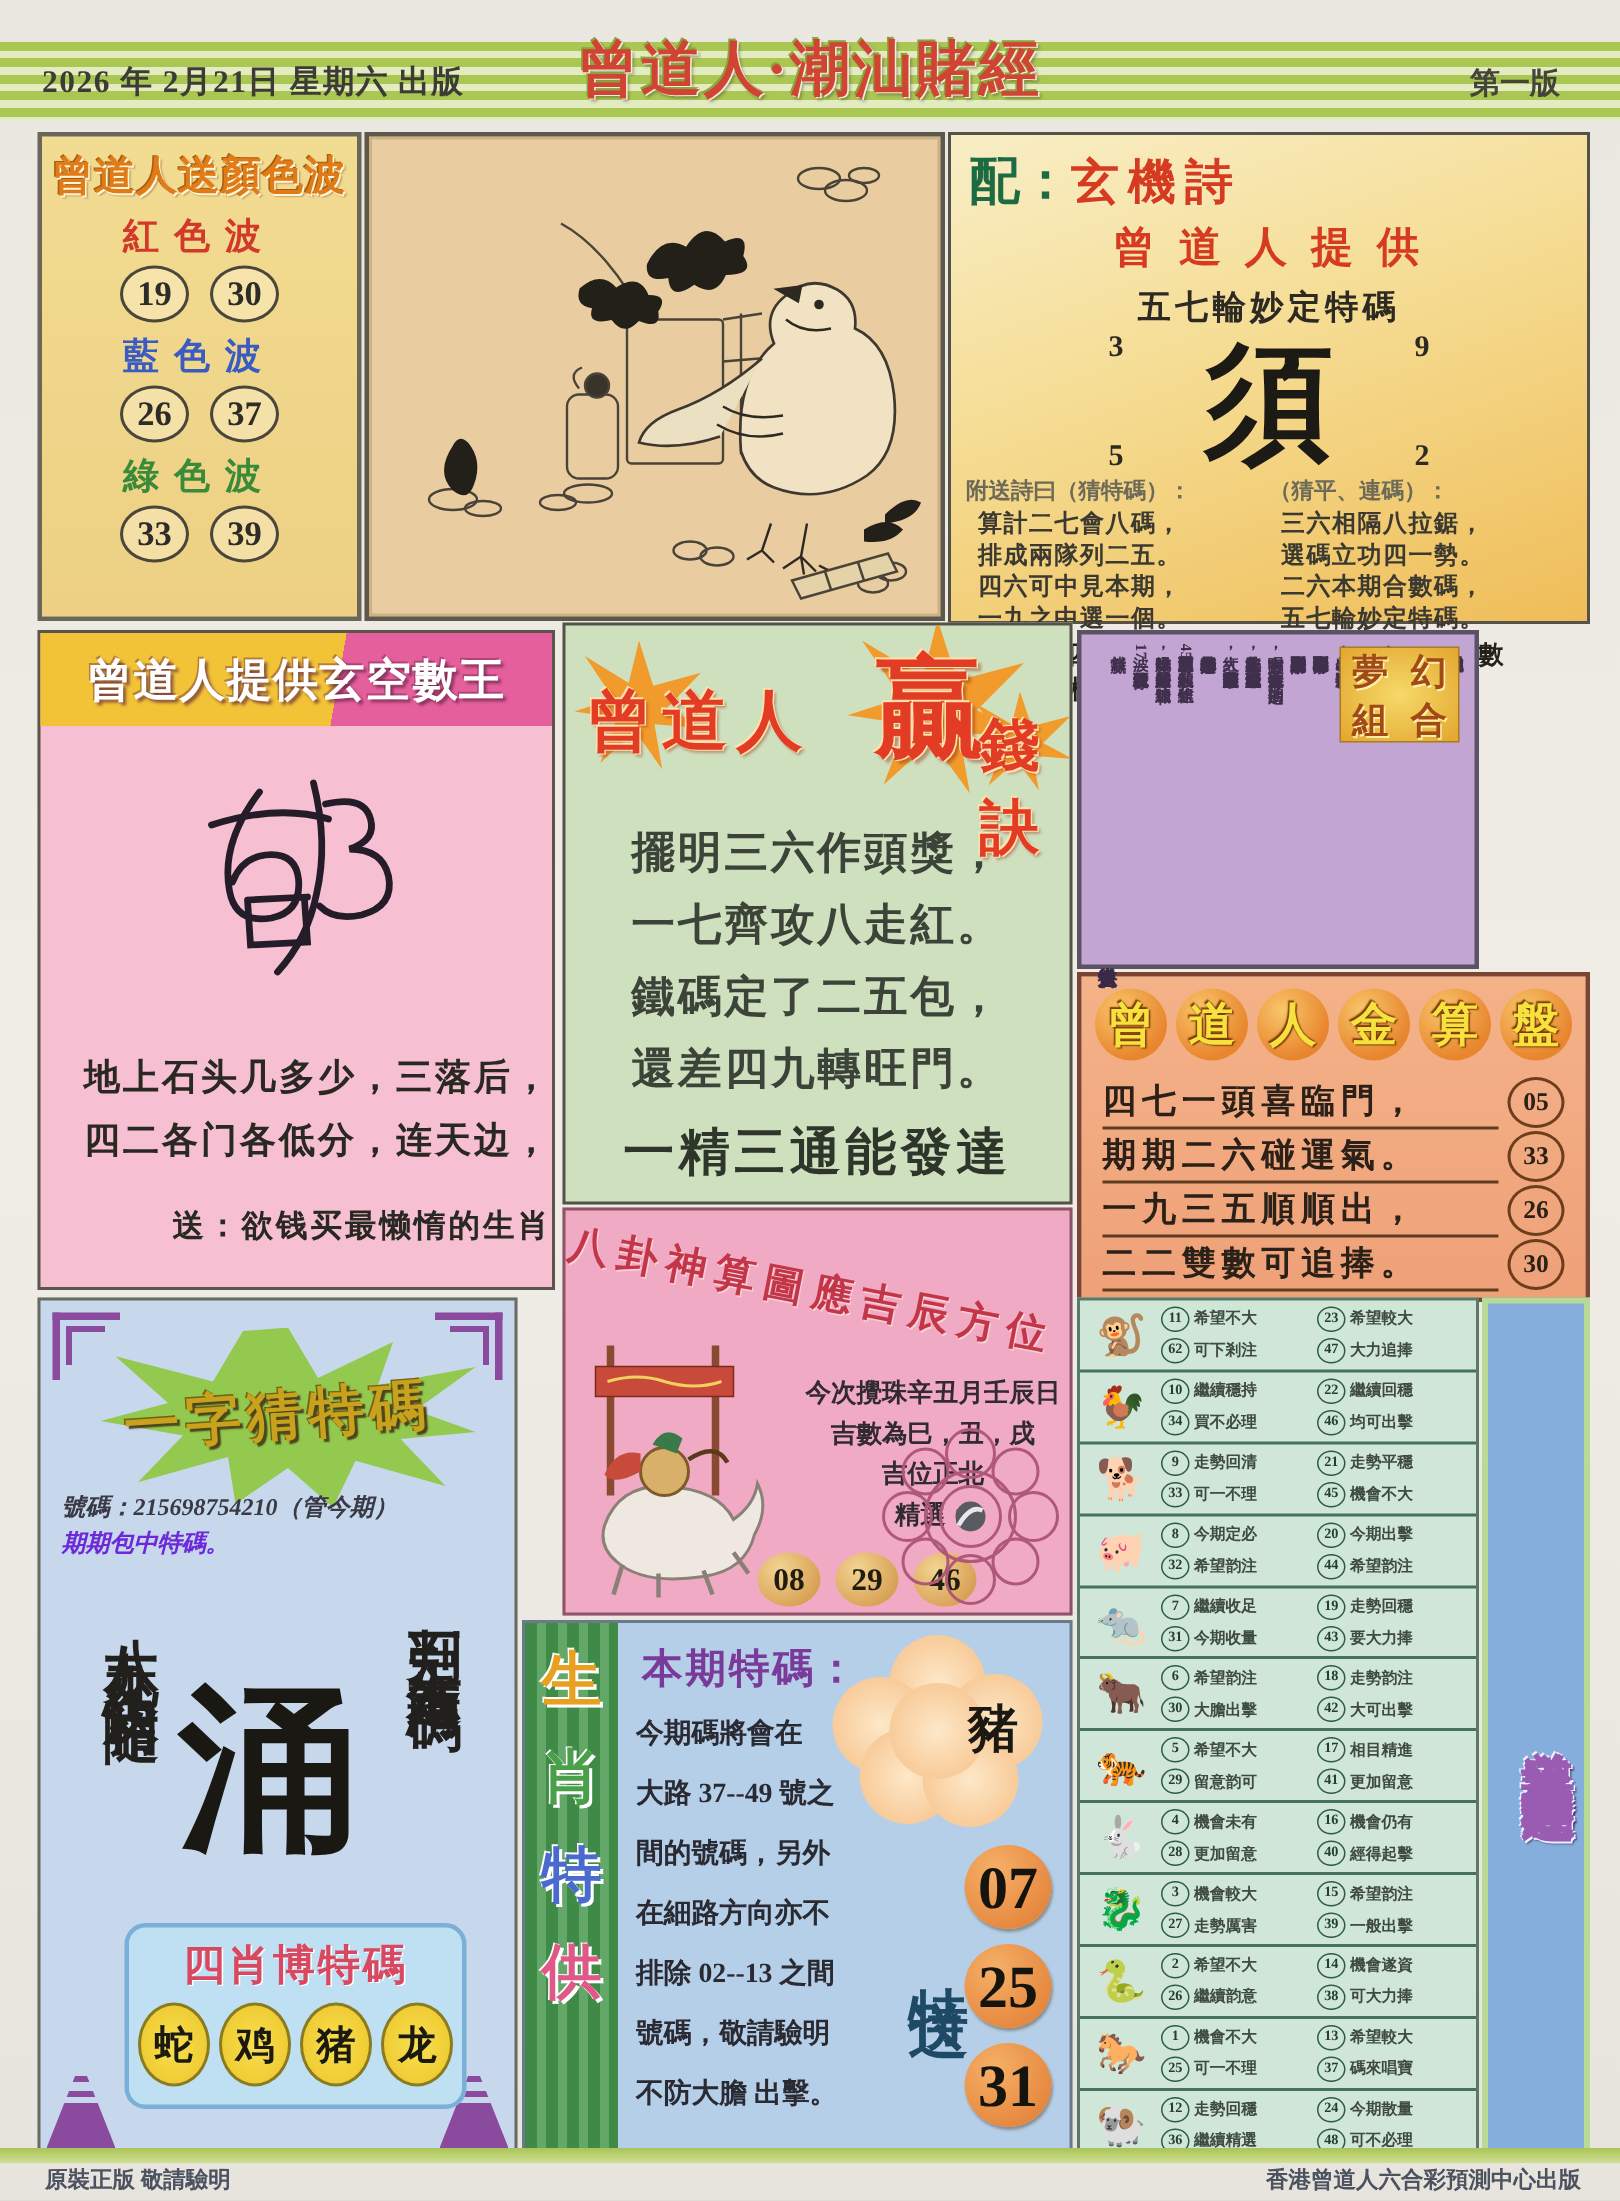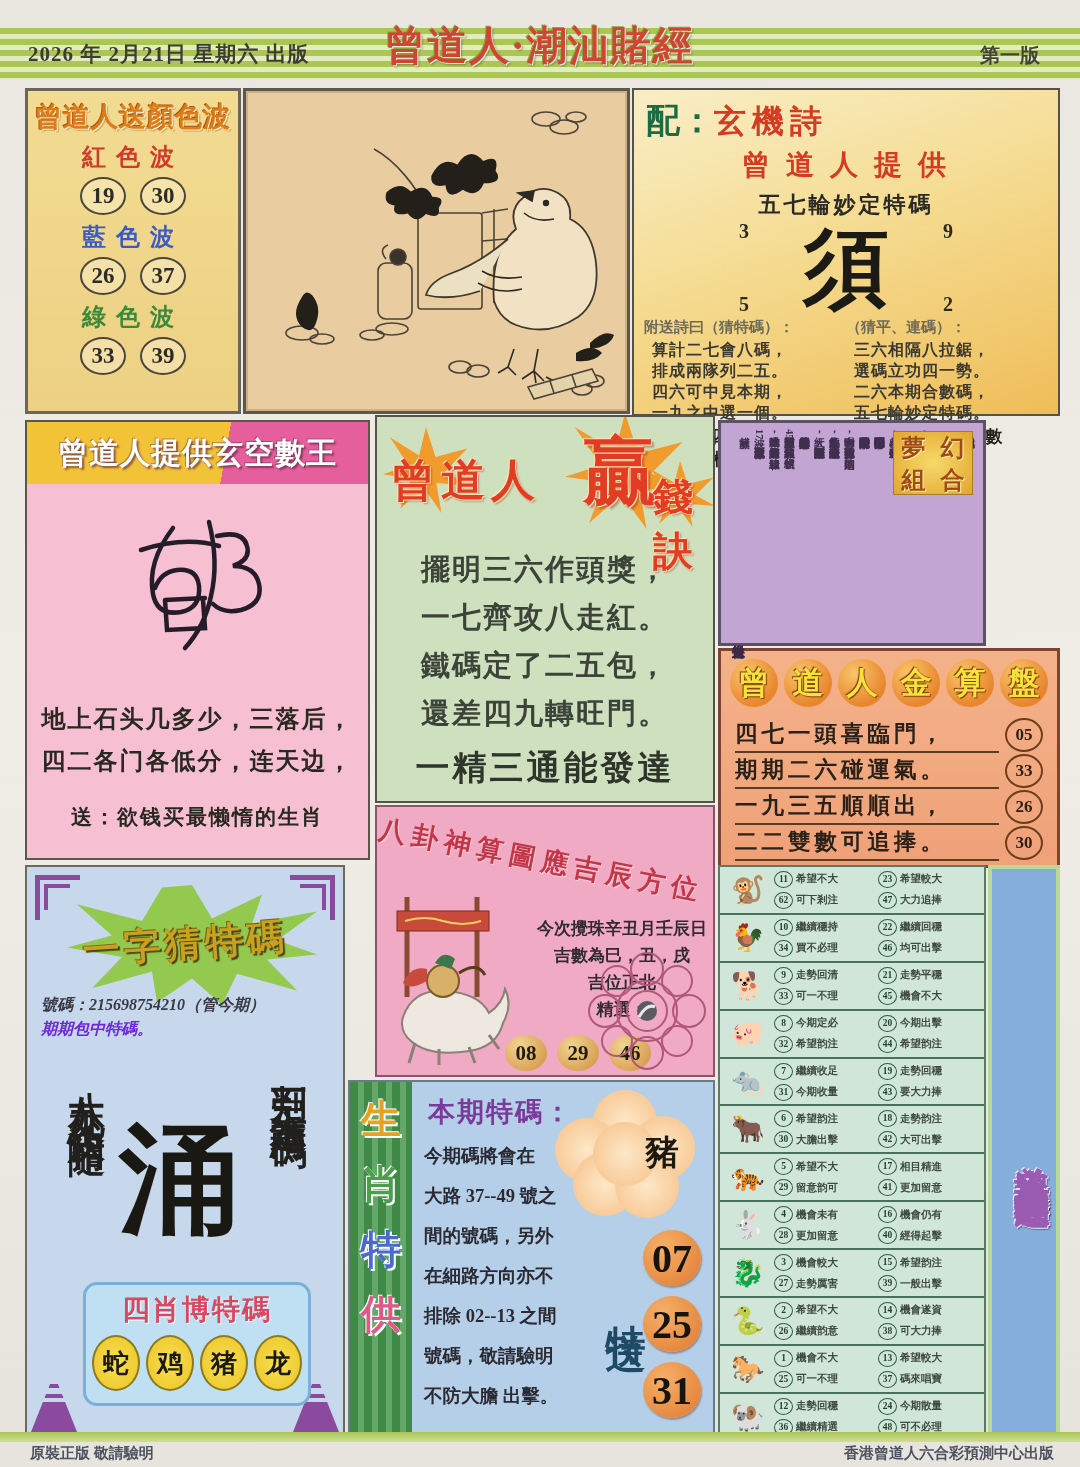--- a/index.html
+++ b/index.html
@@ -47,21 +47,21 @@
   .mb-label{color:#6e6a58;}
 
   
   #xuankong{left:25px;top:420px;width:345px;height:440px;background:#f6c0d2;border:2px solid #5a564c;}
   #xk-banner{position:relative;height:62px;background:linear-gradient(100deg,#f2c237 0 58%,#e65f9d 58% 100%);
     display:flex;align-items:center;justify-content:center;}
   #xk-title{font-size:30px;font-weight:bold;color:#fff;letter-spacing:1px;
     text-shadow:2px 2px 2px rgba(90,30,60,.65),-1px -1px 0 rgba(90,30,60,.4);}
   #xk-glyph{display:block;margin:30px auto 0;}
   #xk-lines{margin-top:34px;text-align:center;}
-  .xk-line{font-size:24px;font-weight:bold;color:#2a2822;line-height:42px;letter-spacing:2px;}
+  .xk-line{font-size:24px;font-weight:bold;color:#2a2822;line-height:42px;letter-spacing:2px;text-align:right;}
   .xk-send{font-size:21px;}
 
   
   #winf{left:375px;top:415px;width:340px;height:388px;background:#cfe0bf;border:2px solid #55524a;overflow:hidden;}
   .starburst{position:absolute;background:#f19b2c;clip-path:polygon(50% 0,61% 35%,98% 25%,72% 52%,100% 68%,62% 65%,68% 100%,47% 70%,20% 95%,33% 60%,0 55%,30% 45%,8% 12%,42% 33%);}
   #winf-title{position:relative;height:110px;}
   #wt-main{position:absolute;left:14px;top:34px;font-size:44px;font-weight:bold;color:#e23c24;letter-spacing:6px;
     text-shadow:1px 1px 0 #ffe2b0,-1px -1px 0 #ffe2b0,2px 2px 2px rgba(140,30,0,.4);}
   #wt-big{position:absolute;left:206px;top:6px;font-size:74px;font-weight:bold;color:#e23c24;
     text-shadow:1px 1px 0 #ffe2b0,-1px -1px 0 #ffe2b0,3px 3px 2px rgba(140,30,0,.4);}

